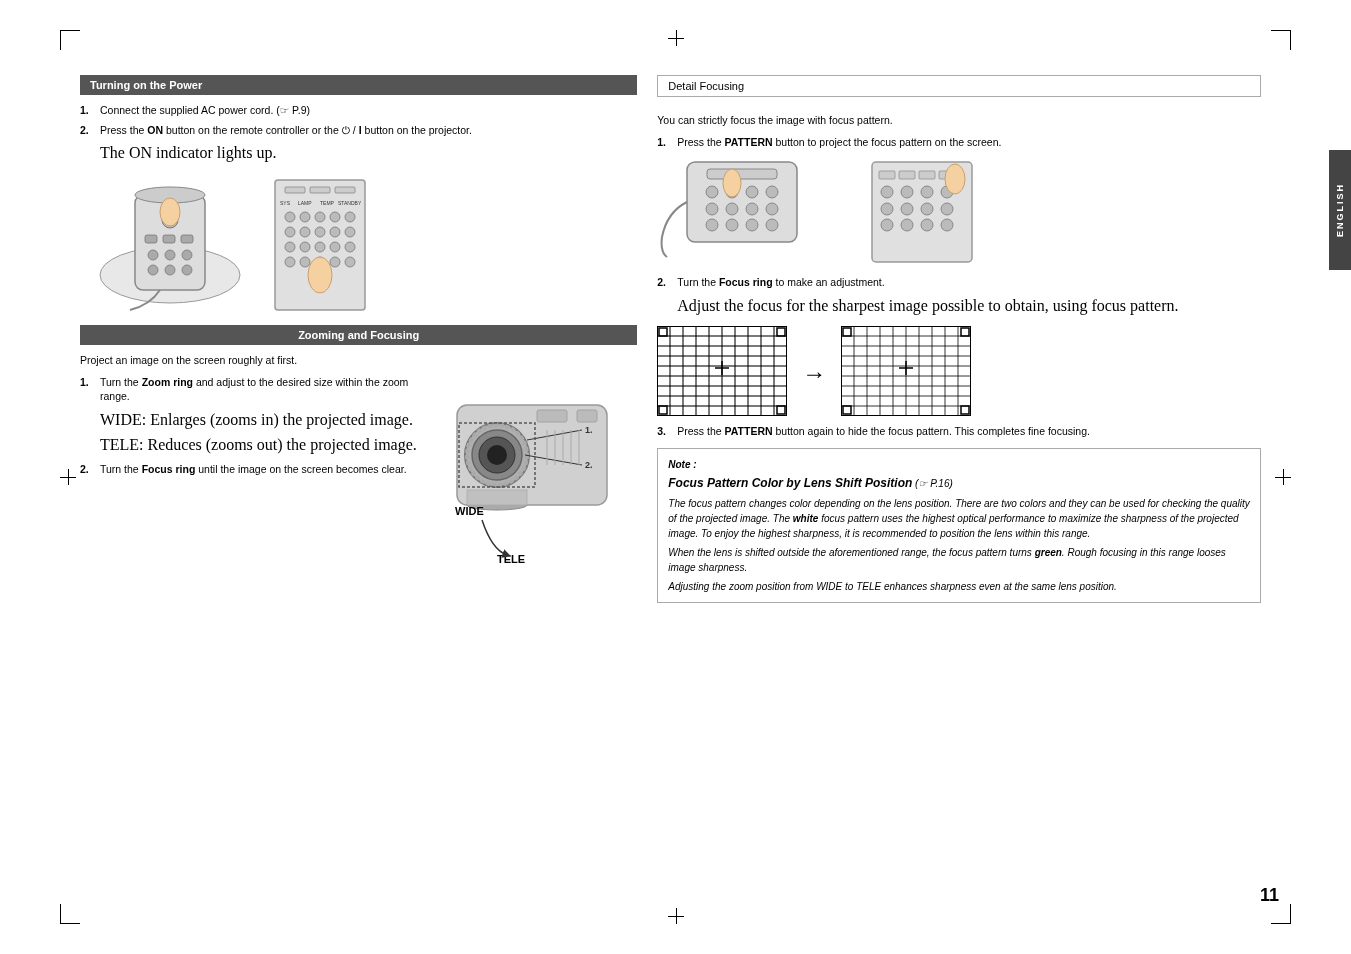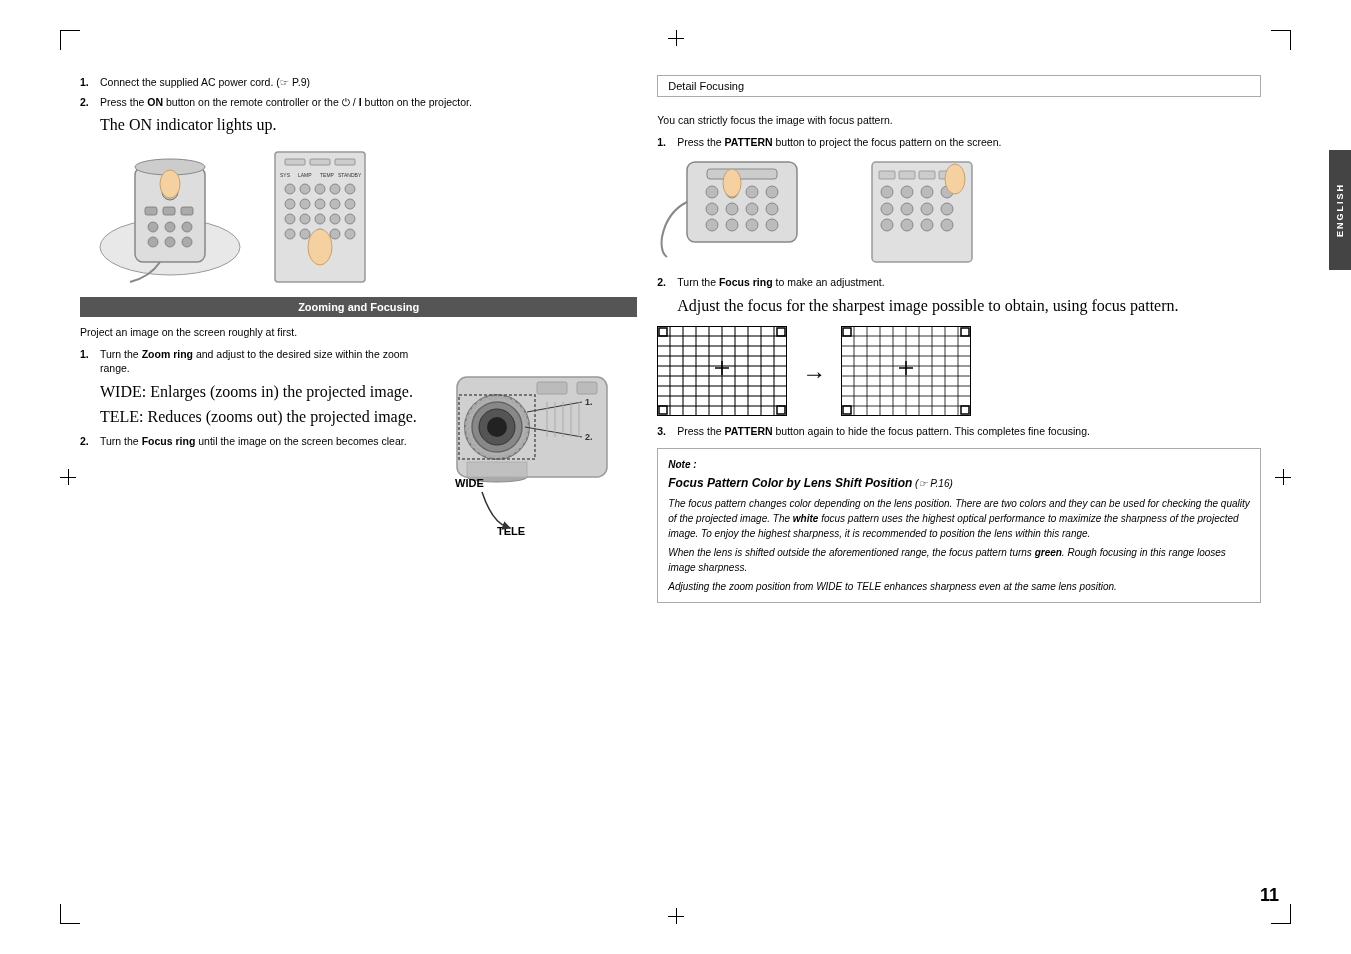--- a/index.html
+++ b/index.html
@@ -251,20 +251,21 @@
 
   <div class="page-number">11</div>
 
   <div class="content">
 
 
     <div class="columns">
 
       <div class="left-col">
 
+        <div class="section-header">Turning on the Power</div>
 
         <ul class="num-list">
           <li>
             <span class="num-label">1.</span>
             <span>Connect the supplied AC power cord. (☞ P.9)</span>
           </li>
           <li>
             <span class="num-label">2.</span>
             <span>Press the <strong>ON</strong> button on the remote controller or the ⏻ / <strong>I</strong> button on the projector.</span>
           </li>

